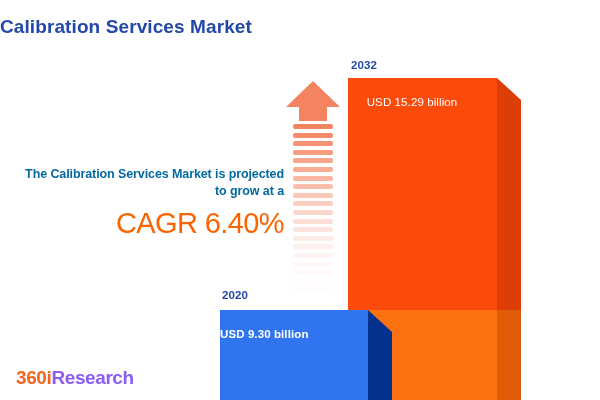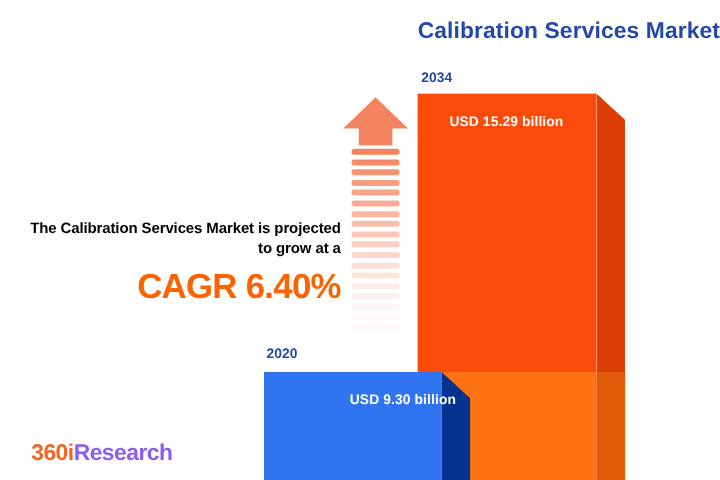--- a/index.html
+++ b/index.html
@@ -20,63 +20,62 @@
     background: #ffffff;
     overflow: hidden;
   }
 
   
   #page-title {
     position: absolute;
     left: 0;
     top: 16px;
     width: 600px;
-    text-align: right;
+    text-align: left;
     font-size: 19px;
     font-weight: bold;
     color: #2348a8;
     letter-spacing: 0.1px;
   }
 
   
   #statement-block {
     position: absolute;
     left: 24px;
     top: 166px;
     width: 260px;
     text-align: right;
   }
   #statement-text {
     font-size: 12.5px;
     font-weight: bold;
-    color: #000000;
+    color: #0369a1;
     line-height: 17px;
     letter-spacing: -0.1px;
-    margin-top: 16px;
   }
   #cagr-value {
     margin-top: 6px;
     font-size: 29px;
-    font-weight: bold;
+    font-weight: normal;
     color: #fa6400;
     letter-spacing: -0.6px;
     line-height: 34px;
   }
 
   
   #logo {
     position: absolute;
     left: 16px;
     top: 367px;
     font-size: 19px;
     font-weight: bold;
     letter-spacing: -0.4px;
     white-space: nowrap;
   }
-  #logo .logo-orange { color: #f26522; margin-left: 10px; }
+  #logo .logo-orange { color: #f26522; }
   #logo .logo-blue { color: #8b5cf6; }
 
   
   #arrow-graphic {
     position: absolute;
     left: 285px;
     top: 80px;
     width: 56px;
     height: 215px;
   }
@@ -148,26 +147,26 @@
     position: absolute;
     left: 351px;
     top: 59px;
     font-size: 11.5px;
     font-weight: bold;
     color: #2348a8;
     letter-spacing: 0.1px;
   }
   #value-2032 {
     position: absolute;
-    left: 342px;
+    left: 332px;
     top: 96px;
     width: 160px;
     text-align: center;
     font-size: 11.5px;
-    font-weight: bold;
+    font-weight: normal;
     color: #ffffff;
     letter-spacing: 0.1px;
   }
 
   
   #bar-2024 {
     left: 220px;
     top: 310px;
     width: 172px;
     height: 90px;
@@ -196,21 +195,21 @@
     font-size: 11.5px;
     font-weight: bold;
     color: #2348a8;
     letter-spacing: 0.1px;
   }
   #value-2024 {
     position: absolute;
     left: 220px;
     top: 328px;
     width: 160px;
-    text-align: right;
+    text-align: left;
     font-size: 11.5px;
     font-weight: bold;
     color: #ffffff;
     letter-spacing: 0.1px;
   }
 </style>
 </head>
 <body>
 
 <div id="canvas">
@@ -249,21 +248,21 @@
       <div class="rung" style="opacity:0.015"></div>
     </div>
   </div>
 
   <div id="bar-2032" class="bar-wrap">
     <div id="bar-2032-front-upper"></div>
     <div id="bar-2032-front-lower"></div>
     <div id="bar-2032-side-upper"></div>
     <div id="bar-2032-side-lower"></div>
   </div>
-  <div id="label-2032">2034</div>
+  <div id="label-2032">2032</div>
   <div id="value-2032">USD 15.29 billion</div>
 
   <div id="bar-2024" class="bar-wrap">
     <div id="bar-2024-front"></div>
     <div id="bar-2024-side"></div>
   </div>
   <div id="label-2024">2020</div>
   <div id="value-2024">USD 9.30 billion</div>
 
   <div id="logo">

